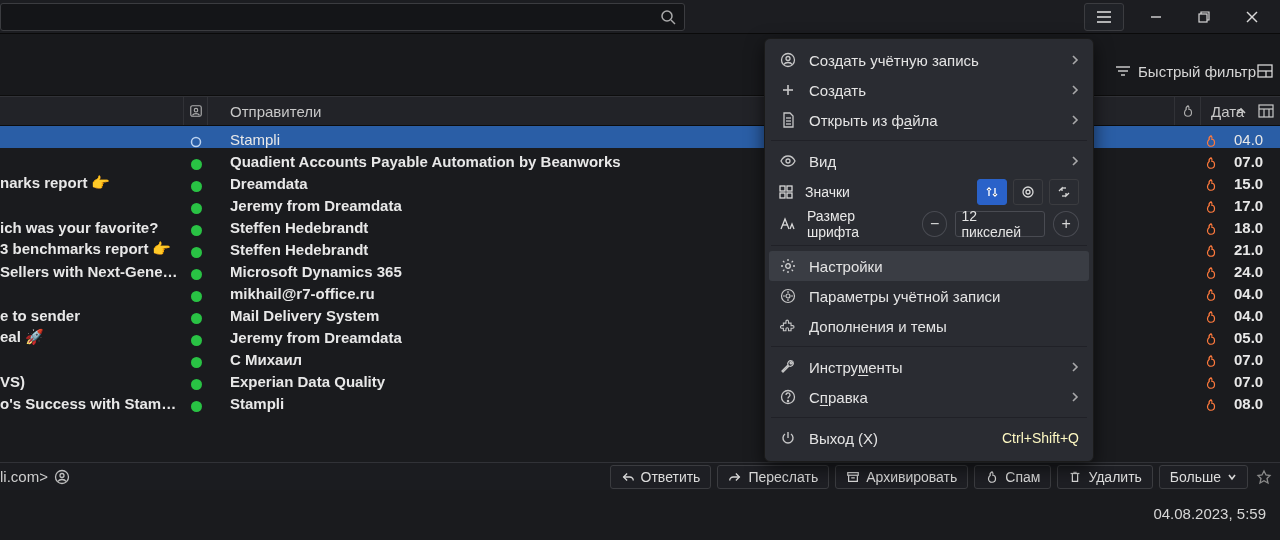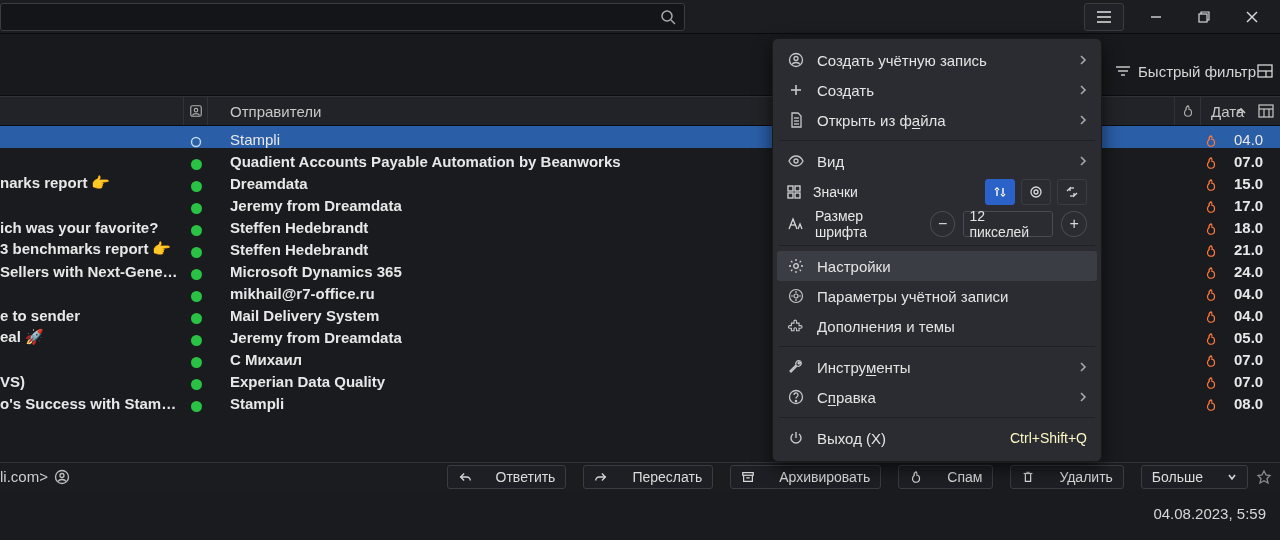--- a/index.html
+++ b/index.html
@@ -39,28 +39,28 @@
   .row .date { width:56px; padding-left:10px; white-space:nowrap; overflow:hidden; }
   .row.selected { background:#2a5ea6; }
   .row.selected .sender, .row.selected .date, .row.selected .subj { font-weight:400; }
   .row.selected .dot svg circle { stroke:#bcd3ef; }
   .unread-dot { width:11px; height:11px; border-radius:50%; background:#29c244; display:inline-block; }
 
   
   .replystrip { position:absolute; left:0; right:0; top:462px; height:28px; border-top:1px solid #313237; background:#1b1c20; display:flex; align-items:center; padding-right:6px; }
   .replystrip .addr-left{ color:#cfcfcf; font-size:15px; padding-left:0; display:flex; align-items:center; gap:6px;}
   .replystrip .spacer{flex:1;}
-  .pillbtn { height:24px; padding:0 10px; border:1px solid #3b3c40; border-radius:3px; display:flex; align-items:center; gap:24px; color:#dcdcdc; font-size:14px; margin-left:17px; background:#1e1f24; }
+  .pillbtn { height:24px; padding:0 10px; border:1px solid #3b3c40; border-radius:3px; display:flex; align-items:center; gap:6px; color:#dcdcdc; font-size:14px; margin-left:6px; background:#1e1f24; }
   .star { width:20px; display:flex; align-items:center; justify-content:center; color:#888; margin-left:6px;}
 
   
   .statusline{ position:absolute; right:14px; bottom:18px; color:#d6d6d6; font-size:15px;}
 
   
-  .appmenu { position:absolute; top:38px; right:178px; width:330px; background:#2a2c32; border:1px solid #1a1a1a; border-radius:6px; padding:6px 4px 8px 4px; box-shadow:0 6px 18px rgba(0,0,0,.6); z-index:50;}
+  .appmenu { position:absolute; top:38px; right:186px; width:330px; background:#2a2c32; border:1px solid #1a1a1a; border-radius:6px; padding:6px 4px 8px 4px; box-shadow:0 6px 18px rgba(0,0,0,.6); z-index:50;}
   .mi { height:30px; display:flex; align-items:center; padding:0 10px; border-radius:3px; color:#e4e4e4; font-size:15px; gap:12px; position:relative;}
   .mi.hovered{ background:#3a3d44;}
   .mi .micon{ width:18px; display:flex; align-items:center; justify-content:center; opacity:.9;}
   .mi .mlabel{ flex:1; white-space:nowrap; }
   .mi .chev{ opacity:.8; }
   .mi .kb { color:#fef9c3; font-size:14px;}
   .msep{ height:1px; background:#202127; margin:5px 2px;}
   .mi-iconrow { height:32px; display:flex; align-items:center; padding:0 10px; gap:12px;}
   .iconrow-icons{ margin-left:auto; display:flex; gap:6px;}
   .iconchip{ width:30px; height:26px; border:1px solid #3b3c40; border-radius:3px; display:flex; align-items:center; justify-content:center; color:#d8d8d8;}

